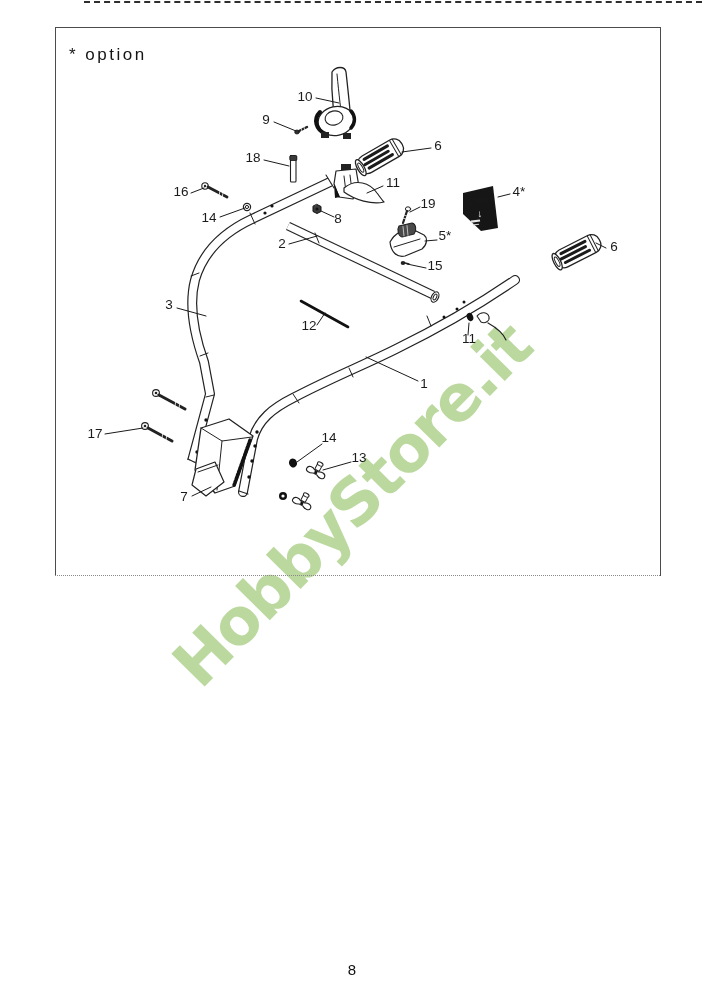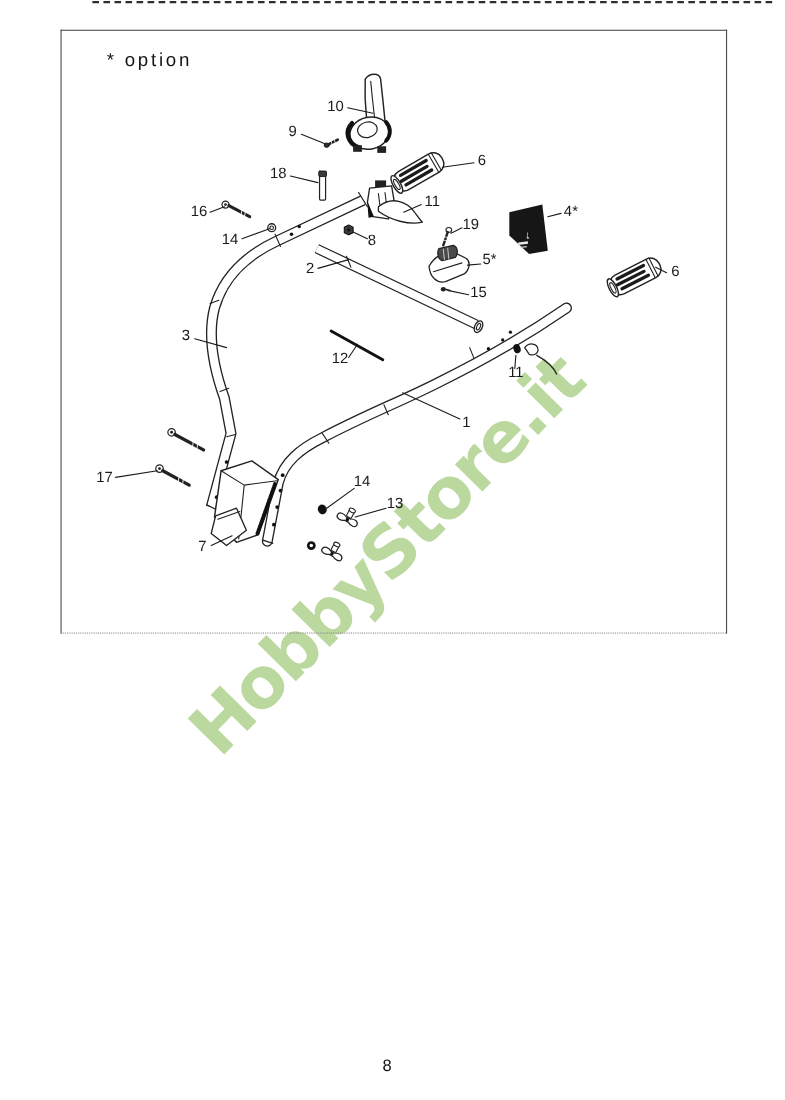--- a/index.html
+++ b/index.html
@@ -21,21 +21,21 @@
   .frame{
     position:absolute;left:55px;top:27px;width:604px;height:548px;
     border:1.2px solid #4c4c4c;border-bottom:none;z-index:2;
   }
   .frame-bottom{
     position:absolute;left:55px;top:575px;width:605px;height:0;
     border-top:1.5px dotted #8a8a8a;z-index:2;
   }
   .option-note{
     position:absolute;left:69px;top:45px;font-size:17px;letter-spacing:2.5px;
-    color:#141414;z-index:3;margin-left:28px;
+    color:#141414;z-index:3;
   }
   svg.diagram{position:absolute;left:0;top:0;z-index:3;}
   .pagenum{
     position:absolute;left:0;right:10px;top:961px;text-align:center;
     font-size:15px;color:#111;z-index:3;
   }
   .callout-text{font-family:"Liberation Sans",sans-serif;font-size:13.5px;fill:#1b1b1b;}
 </style>
 </head>
 <body>

